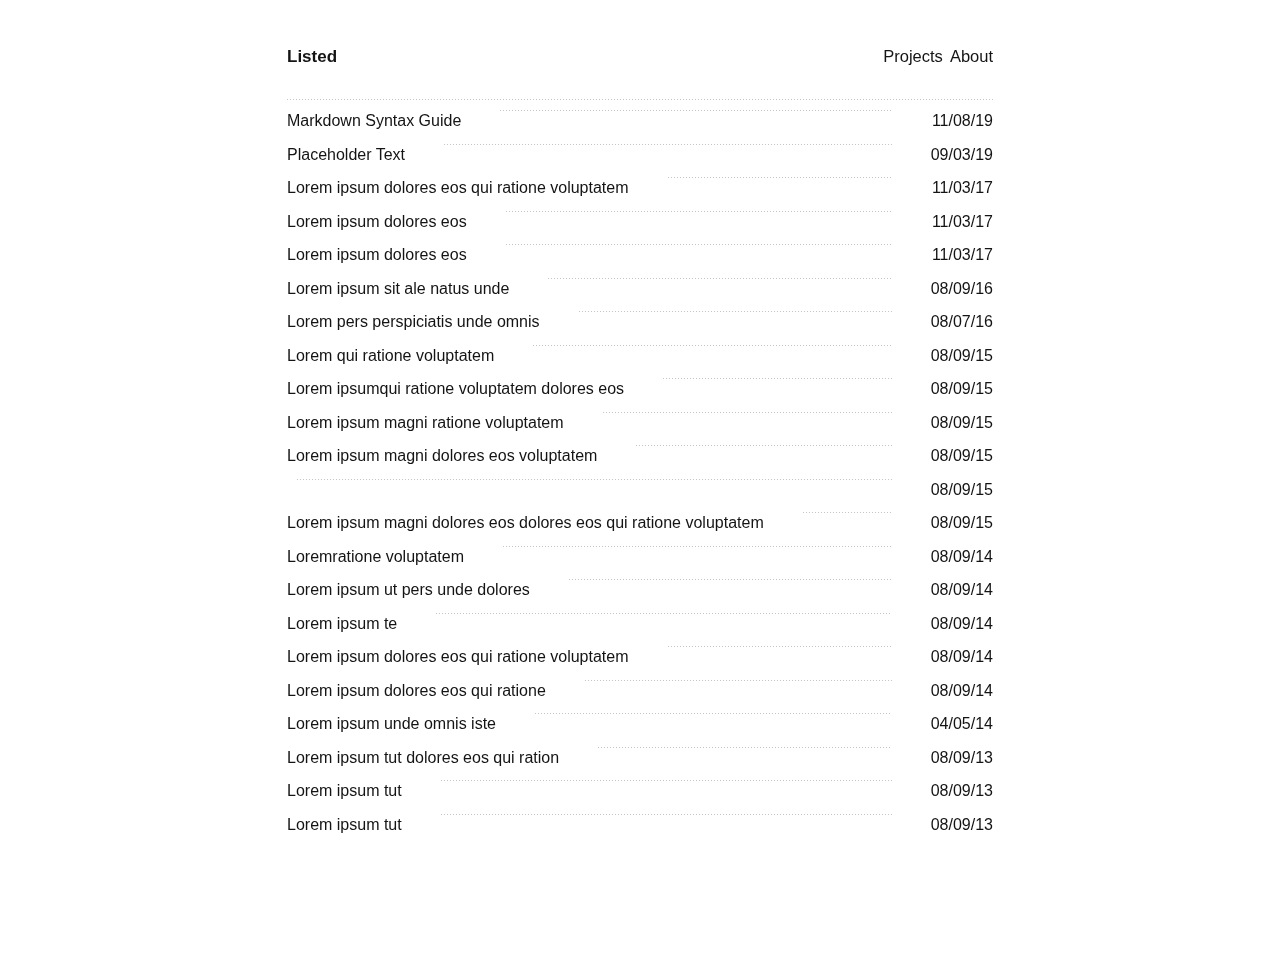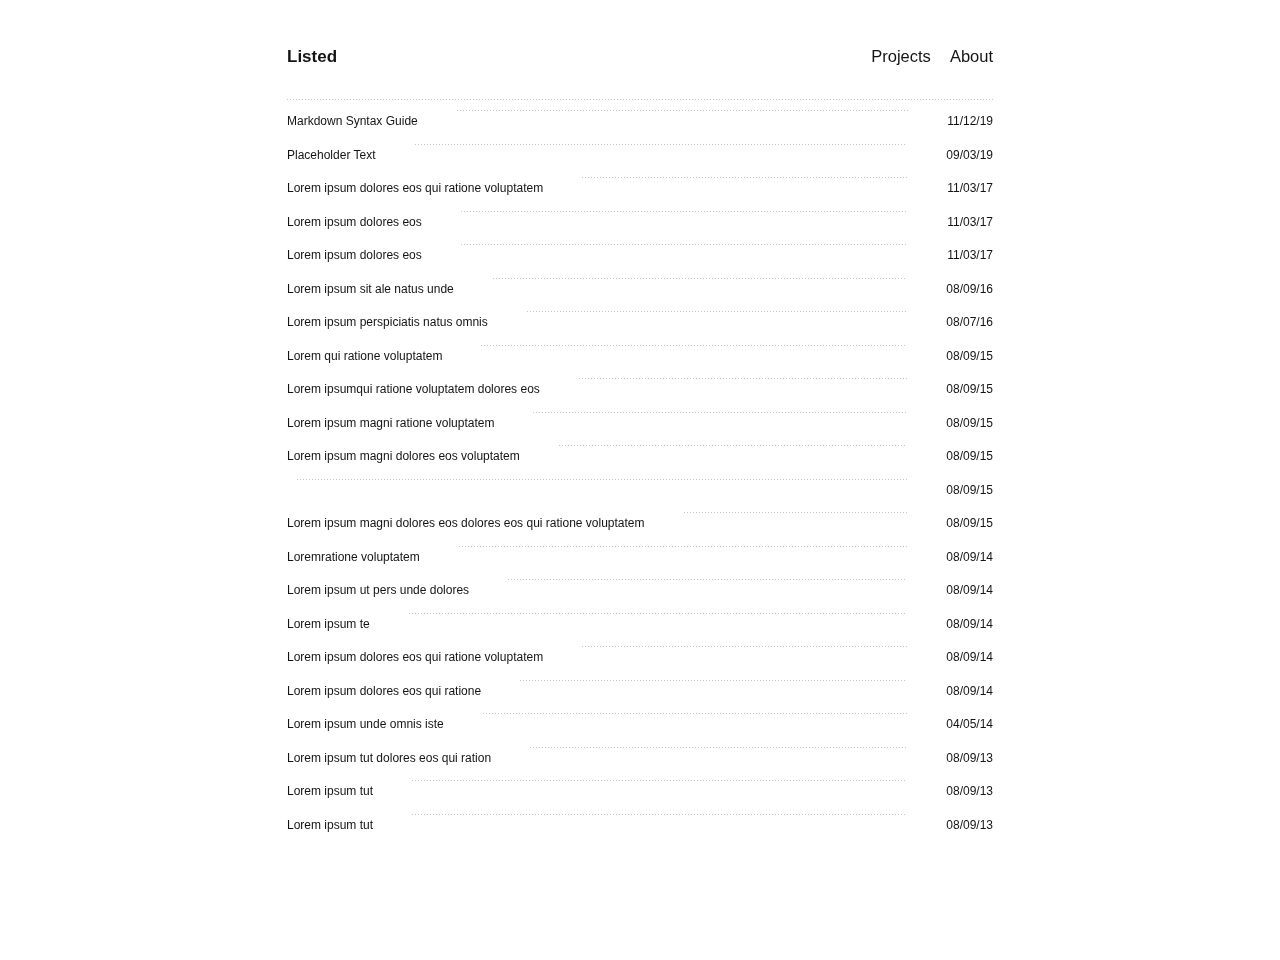--- a/index.html
+++ b/index.html
@@ -27,21 +27,21 @@
     text-align: right;
   }
   .brand {
     font-size: 17px;
     font-weight: 700;
     color: #141414;
     cursor: pointer;
   }
   nav.main-nav {
     display: flex;
-    gap: 19px;
+    gap: 7px;
   }
   nav.main-nav a {
     font-size: 16.5px;
     font-weight: 400;
     color: #141414;
     text-decoration: none;
     cursor: pointer;
   }
   .dotted {
     height: 1px;
@@ -56,21 +56,21 @@
   }
   ul.post-list {
     list-style: none;
     margin-top: 10px;
   }
   ul.post-list li.row {
     display: flex;
     align-items: center;
     line-height: 22.5px;
     margin-bottom: 11px;
-    font-size: 12px;
+    font-size: 16px;
     gap: 29px;
   }
   .post-title {
     white-space: nowrap;
     color: #141414;
     cursor: pointer;
   }
   .leader {
     flex: 1;
     min-width: 12px;
@@ -95,21 +95,21 @@
         <a>About</a>
       </nav>
     </header>
 
     <div class="dotted rule"></div>
 
     <ul class="post-list">
       <li class="row">
         <span class="post-title">Markdown Syntax Guide</span>
         <span class="leader dotted"></span>
-        <span class="post-date">11/12/19</span>
+        <span class="post-date">11/08/19</span>
       </li>
 
       <li class="row">
         <span class="post-title">Placeholder Text</span>
         <span class="leader dotted"></span>
         <span class="post-date">09/03/19</span>
       </li>
 
 
 
@@ -131,21 +131,21 @@
         <span class="post-date">11/03/17</span>
       </li>
 
       <li class="row">
         <span class="post-title">Lorem ipsum sit ale natus unde</span>
         <span class="leader dotted"></span>
         <span class="post-date">08/09/16</span>
       </li>
 
       <li class="row">
-        <span class="post-title">Lorem ipsum perspiciatis natus omnis</span>
+        <span class="post-title">Lorem pers perspiciatis unde omnis</span>
         <span class="leader dotted"></span>
         <span class="post-date">08/07/16</span>
       </li>
 
       <li class="row">
         <span class="post-title">Lorem qui ratione voluptatem</span>
         <span class="leader dotted"></span>
         <span class="post-date">08/09/15</span>
       </li>
 

